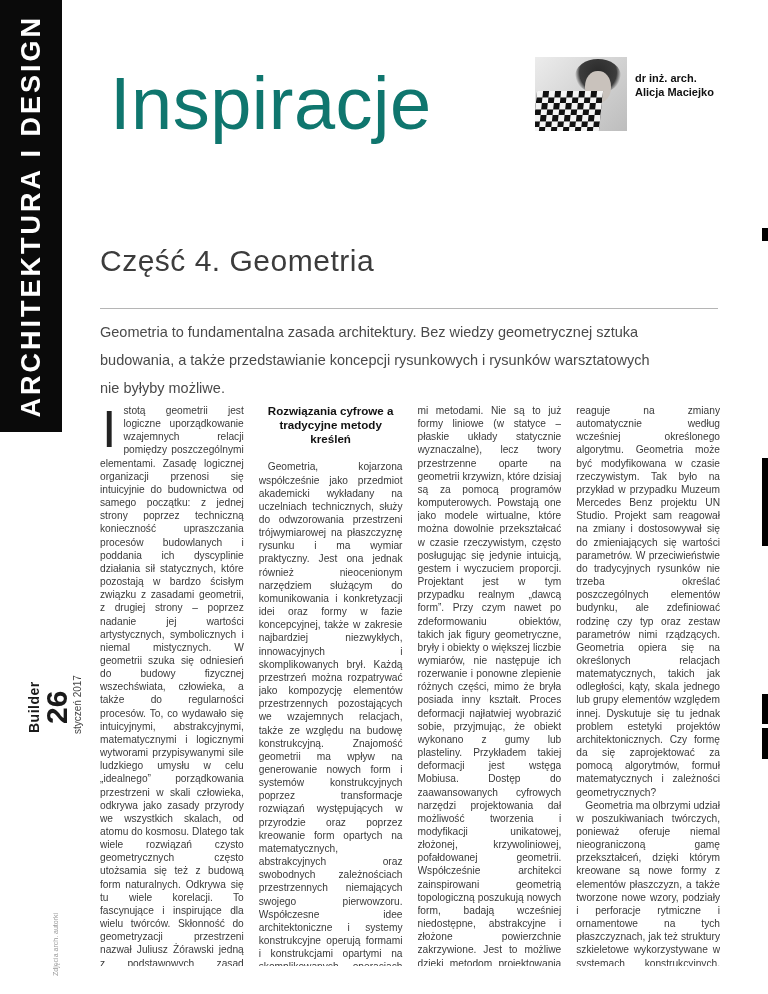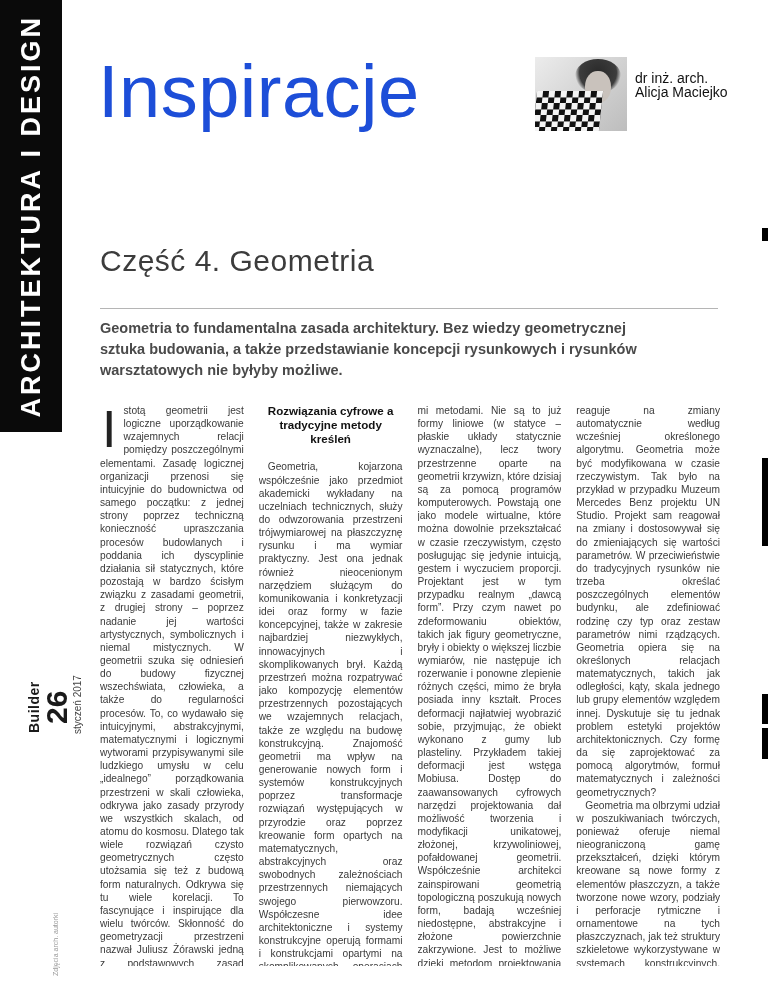--- a/index.html
+++ b/index.html
@@ -43,24 +43,24 @@
   .spine-issue{font-size:10px;color:#444;}
 
   .photo-credit{
     position:absolute;left:52px;top:896px;height:80px;
     writing-mode:vertical-rl;transform:rotate(180deg);
     font-size:7px;color:#999;white-space:nowrap;
   }
 
   
   .title{
-    position:absolute;left:98px;top:46px;margin:0;
+    position:absolute;left:98px;top:46px;margin:12px;
     font-weight:200;
     font-size:74px;line-height:92px;
-    color:#1d4ed8;
+    color:#0f766e;
     letter-spacing:0.5px;
     white-space:nowrap;
   }
   .title span{display:block;}
   .subtitle{
     position:absolute;left:100px;top:244px;margin:0;
     font-weight:300;font-size:30px;color:#3c3c3c;letter-spacing:0.5px;
   }
 
   
@@ -77,31 +77,31 @@
     position:absolute;right:16px;top:14px;width:26px;height:32px;border-radius:48%;
     background:#c9c2bc;
   }
   .portrait .checker{
     position:absolute;left:0;bottom:0;width:66px;height:40px;
     background:
       conic-gradient(#111 25%, #f4f4f4 0 50%, #111 0 75%, #f4f4f4 0);
     background-size:12px 12px;
     transform:skewX(-6deg);
   }
-  .author-text{font-size:14px;font-weight:normal;color:#111;line-height:14px;padding-top:14px;white-space:nowrap;}
+  .author-text{font-size:11px;font-weight:bold;color:#111;line-height:14px;padding-top:14px;white-space:nowrap;}
 
   
   .rule{
     position:absolute;left:100px;top:308px;width:618px;height:1px;background:#b5b5b5;
   }
 
   
   .lead{
     position:absolute;left:100px;top:318px;width:566px;margin:0;
-    font-size:14.5px;line-height:21px;color:#4a4a4a;font-weight:700;
+    font-size:14.5px;line-height:28px;color:#4a4a4a;font-weight:400;
   }
 
   
   .columns{
     position:absolute;left:100px;top:404px;width:620px;height:562px;
     display:flex;gap:15px;
   }
   .col{
     width:144px;height:562px;overflow:hidden;
     font-size:10.2px;line-height:13.15px;

